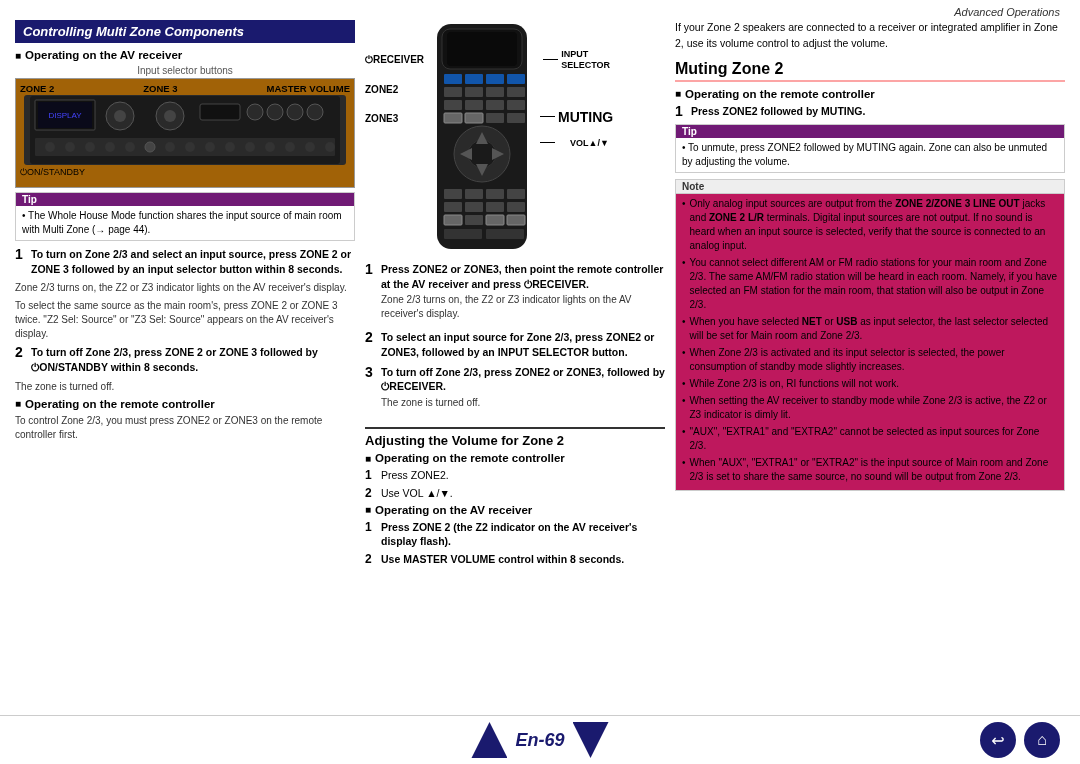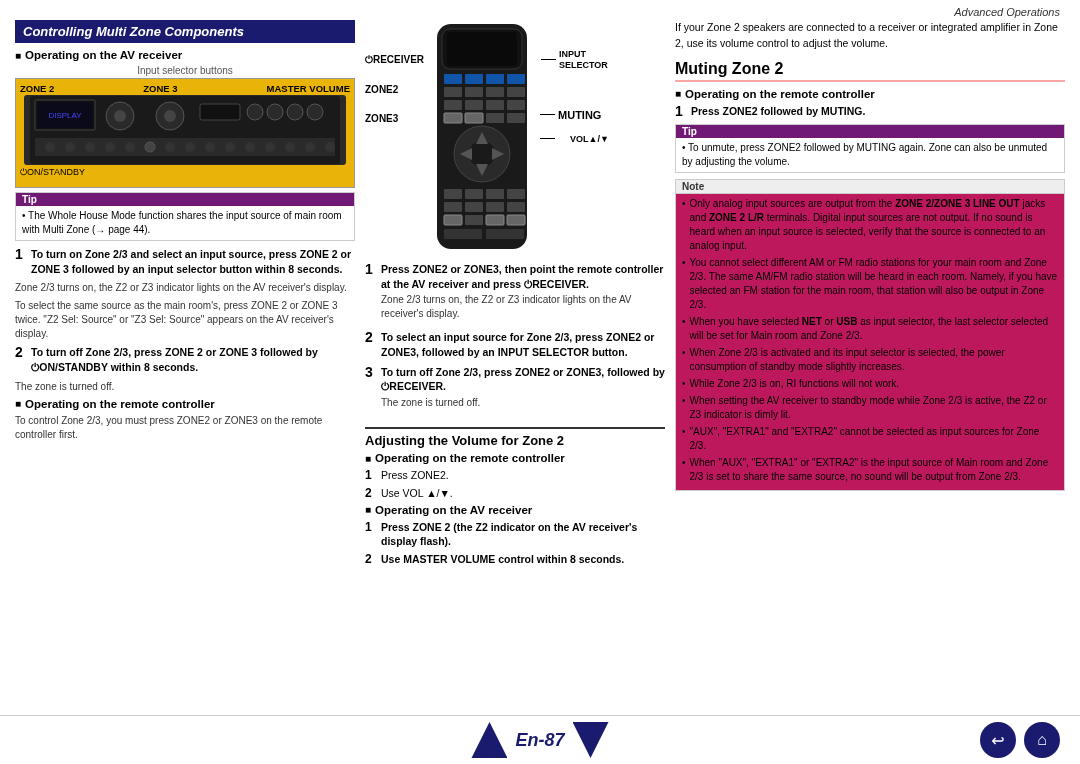--- a/index.html
+++ b/index.html
@@ -73,21 +73,21 @@
       margin-bottom: 2px;
       text-align: center;
     }
 
     .receiver-diagram {
       border: 1px solid #999;
       padding: 4px;
       margin-bottom: 4px;
       position: relative;
       height: 110px;
-      background: #eab308;
+      background: #a16207;
     }
 
     .receiver-labels {
       display: flex;
       justify-content: space-between;
       font-size: 9.5px;
       font-weight: bold;
       margin-bottom: 1px;
     }
 
@@ -474,21 +474,21 @@
           <rect x="54" y="205" width="38" height="10" rx="1" fill="#333"></rect>
         </svg>
 
         <div class="remote-labels-right">
           <div style="display:flex; align-items:center; gap:3px; margin-top:15px;justify-content:center;">
             <div style="width:15px;height:1px;background:#000;"></div>
             <span style="font-size:9px; font-weight:bold; line-height:1.2;">INPUT<br>SELECTOR</span>
           </div>
           <div style="display:flex; align-items:center; gap:3px; margin-top:30px;">
             <div style="width:15px;height:1px;background:#000;"></div>
-            <span style="font-size:11px; font-weight:bold;">MUTING</span>
+            <span style="font-size:14px; font-weight:bold;">MUTING</span>
           </div>
           <div style="display:flex; align-items:center; gap:15px; margin-top:5px;">
             <div style="width:15px;height:1px;background:#000;"></div>
             <span style="font-size:9px; font-weight:bold;">VOL▲/▼</span>
           </div>
         </div>
       </div>
 
       <div class="numbered-item">
         <div class="num">1</div>
@@ -607,21 +607,21 @@
       </div>
 
     </div>
 
   </div>
 
   <div class="footer">
     <div class="footer-nav">
       <div class="footer-arrow" style="clip-path: polygon(50% 0%, 0% 100%, 100% 100%);"></div>
       <div style="display:flex; align-items:center; gap:5px;">
-        <span style="font-size:18px; font-weight:bold; color:#1a1a6e; font-style:italic;">En-87</span>
+        <span style="font-size:18px; font-weight:bold; color:#1a1a6e; font-style:italic;">En-69</span>
       </div>
       <div class="footer-arrow down" style="clip-path: polygon(0% 0%, 100% 0%, 50% 100%);"></div>
     </div>
     <div class="footer-icons">
       <div class="footer-icon-btn">
         <span>↩</span>
       </div>
       <div class="footer-icon-btn">
         <span>⌂</span>
       </div>

